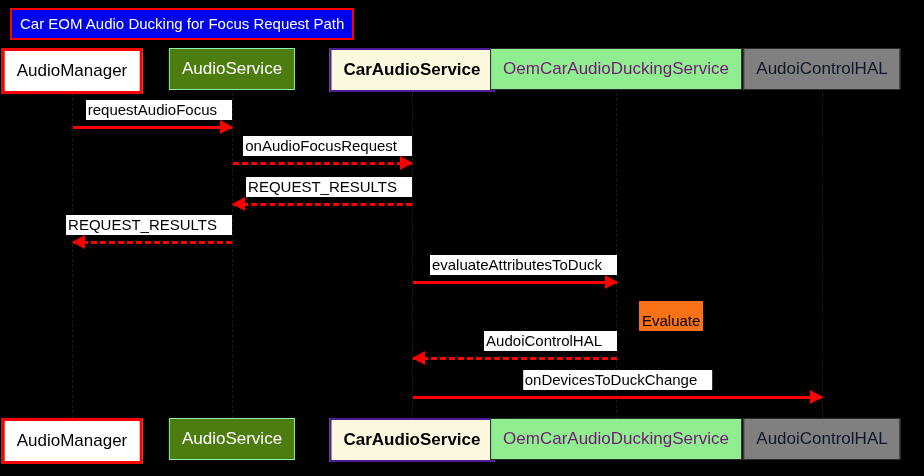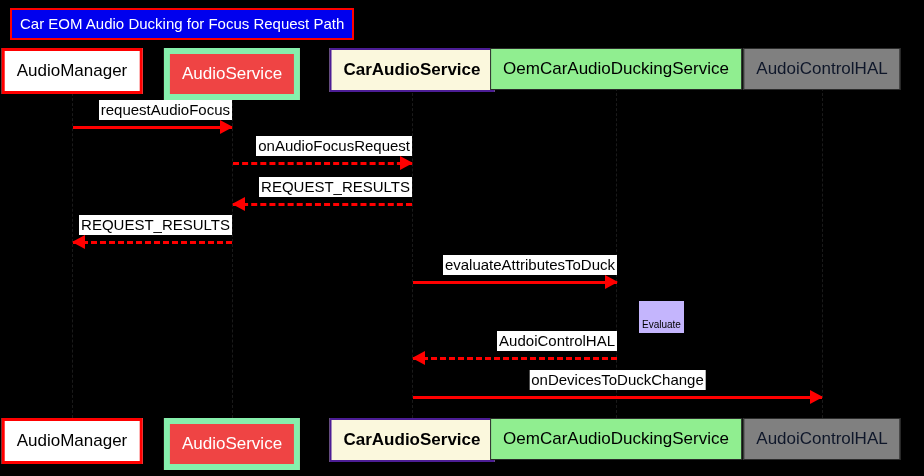--- a/index.html
+++ b/index.html
@@ -50,33 +50,33 @@
     text-align: center;
     padding: 11px 12px 12px 12px;
     transform: translateX(-50%);
   }
   .p-white {
     background: #ffffff;
     color: #000000;
     border: 3px solid #ff0000;
   }
   .p-blue {
-    background: #ef4444;
+    background: #4d7c0f;
     color: #ffffff;
-    border: 6px solid #86efac;
+    border: 1px solid #86efac;
   }
   .p-cream {
     background: #fbf8dd;
     color: #000000;
     border: 2px solid #4c1d95;
     font-weight: bold;
   }
   .p-green {
     background: #90ee90;
-    color: #000000;
+    color: #701a75;
     border: 1px solid #2b2b2b;
   }
   .p-gray {
     background: #808080;
     color: #0f172a;
     border: 1px solid #2b2b2b;
   }
 
   
   .message {
@@ -110,34 +110,34 @@
     left: -1px;
     border-right: 13px solid #ff0000;
   }
   .msg-label {
     position: absolute;
     bottom: 6px;
     background: #ffffff;
     color: #000000;
     font-size: 15px;
     line-height: 1;
-    padding: 2px 2px 3px 2px;
+    padding: 2px 15px 3px 2px;
     white-space: nowrap;
   }
   .msg-label.align-right { right: 0; }
   .msg-label.align-center{ left: 50%; transform: translateX(-50%); text-align: right; }
 
   
   .note-label {
     position: absolute;
-    background: #c4b5fd;
-    color: #000000;
-    font-size: 10px;
-    line-height: 1;
-    padding: 19px 3px 3px 3px;
+    background: #f97316;
+    color: #000000;
+    font-size: 15px;
+    line-height: 1;
+    padding: 12px 3px 3px 3px;
     white-space: nowrap;
   }
 </style>
 </head>
 <body>
 
 <div id="canvas">
 
   <div class="diagram-title">Car EOM Audio Ducking for Focus Request Path</div>
 

